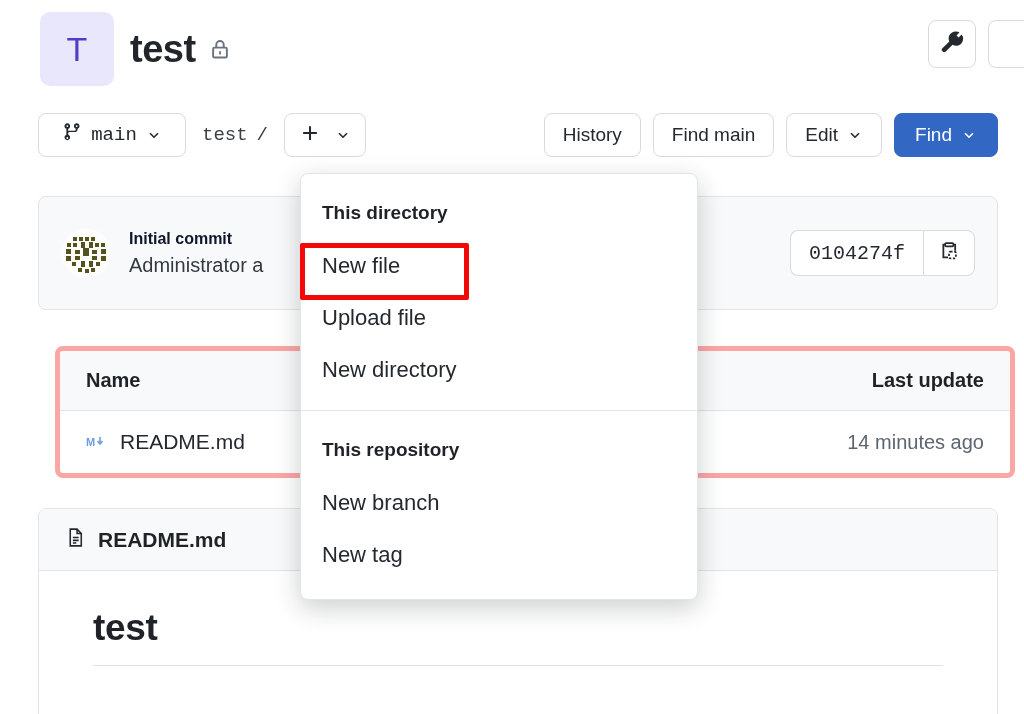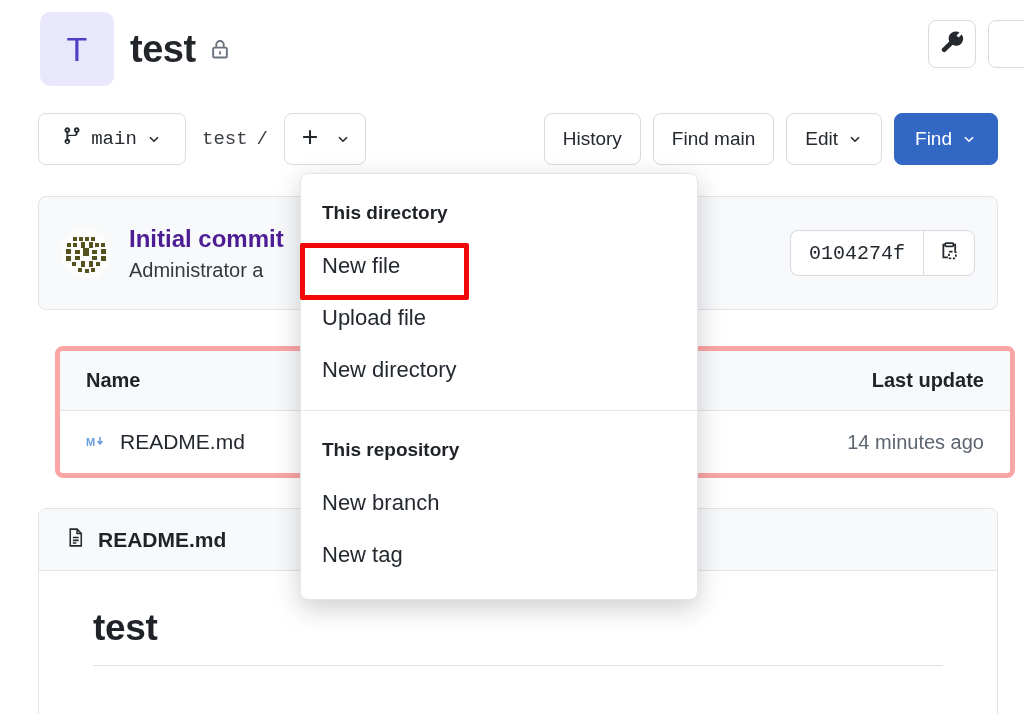--- a/index.html
+++ b/index.html
@@ -43,21 +43,21 @@
   }
 
   
   .toolbar {
     position: absolute; left: 38px; top: 113px;
     display: flex; align-items: center; gap: 0;
     width: 960px;
   }
   .btn {
     border: 1px solid #d8dade; background: #fff;
-    border-radius: 8px; height: 52px;
+    border-radius: 8px; height: 44px;
     display: flex; align-items: center; justify-content: center;
     gap: 9px; padding: 0 18px;
     font-size: 19px; color: #24292f; white-space: nowrap;
   }
   .btn-branch { font-family: "Liberation Mono", monospace; font-size: 19px; padding: 0 16px; min-width: 148px; }
   .breadcrumb {
     font-family: "Liberation Mono", monospace;
     font-size: 19px; color: #3a3f45;
     padding: 0 16px; display: flex; gap: 9px;
   }
@@ -72,21 +72,21 @@
   
   .commit-box {
     position: absolute; left: 38px; top: 196px;
     width: 960px; height: 114px;
     border: 1px solid #e2e4e8; border-radius: 8px;
     background: #f8f9fa;
     display: flex; align-items: center; padding: 0 22px;
   }
   .identicon { width: 50px; height: 50px; border-radius: 50%; flex: none; }
   .commit-text { margin-left: 18px; display: flex; flex-direction: column; gap: 6px; }
-  .commit-title { font-size: 24px; font-weight: 700; color: #4c1d95; }
+  .commit-title { font-size: 16px; font-weight: 700; color: #0f172a; }
   .commit-sub { font-size: 20px; color: #343a40; }
   .commit-right { margin-left: auto; display: flex; }
   .sha-group { display: flex; height: 46px; }
   .sha {
     border: 1px solid #d8dade; border-right: none;
     border-radius: 8px 0 0 8px; background: #fff;
     display: flex; align-items: center; padding: 0 18px;
     font-family: "Liberation Mono", monospace; font-size: 20px; color: #24292f; text-align: right;
   }
   .sha-copy {

